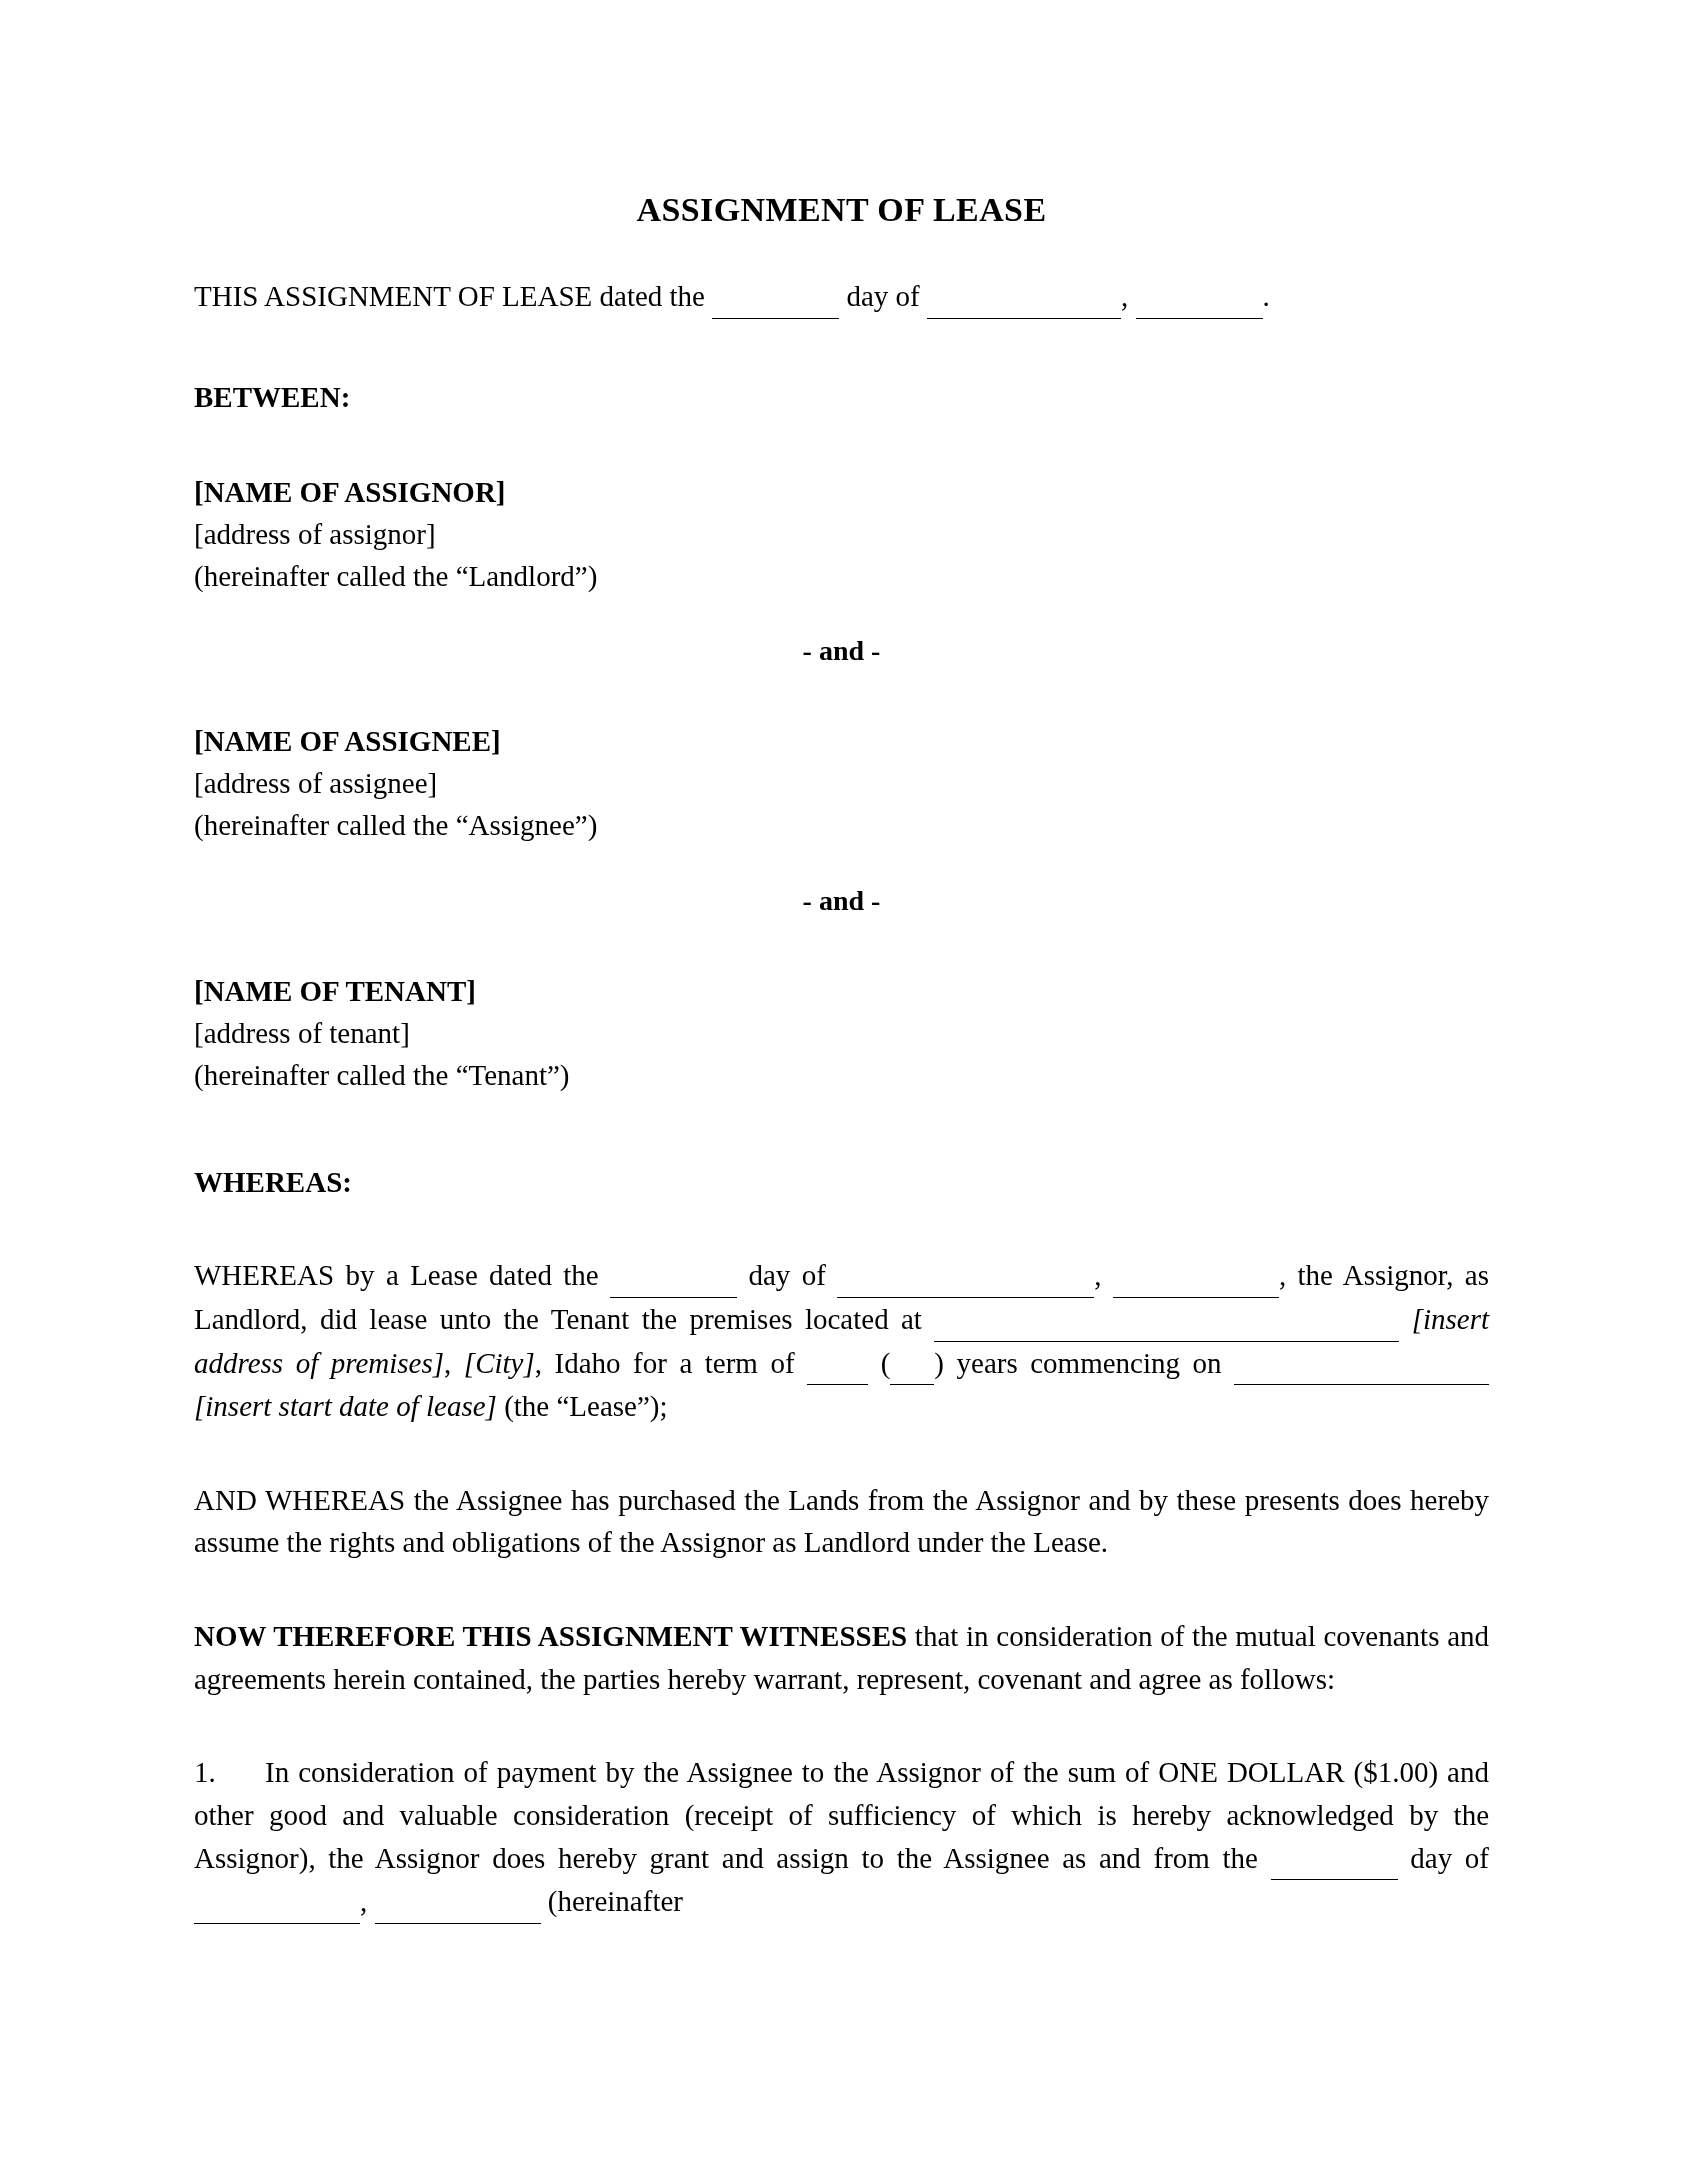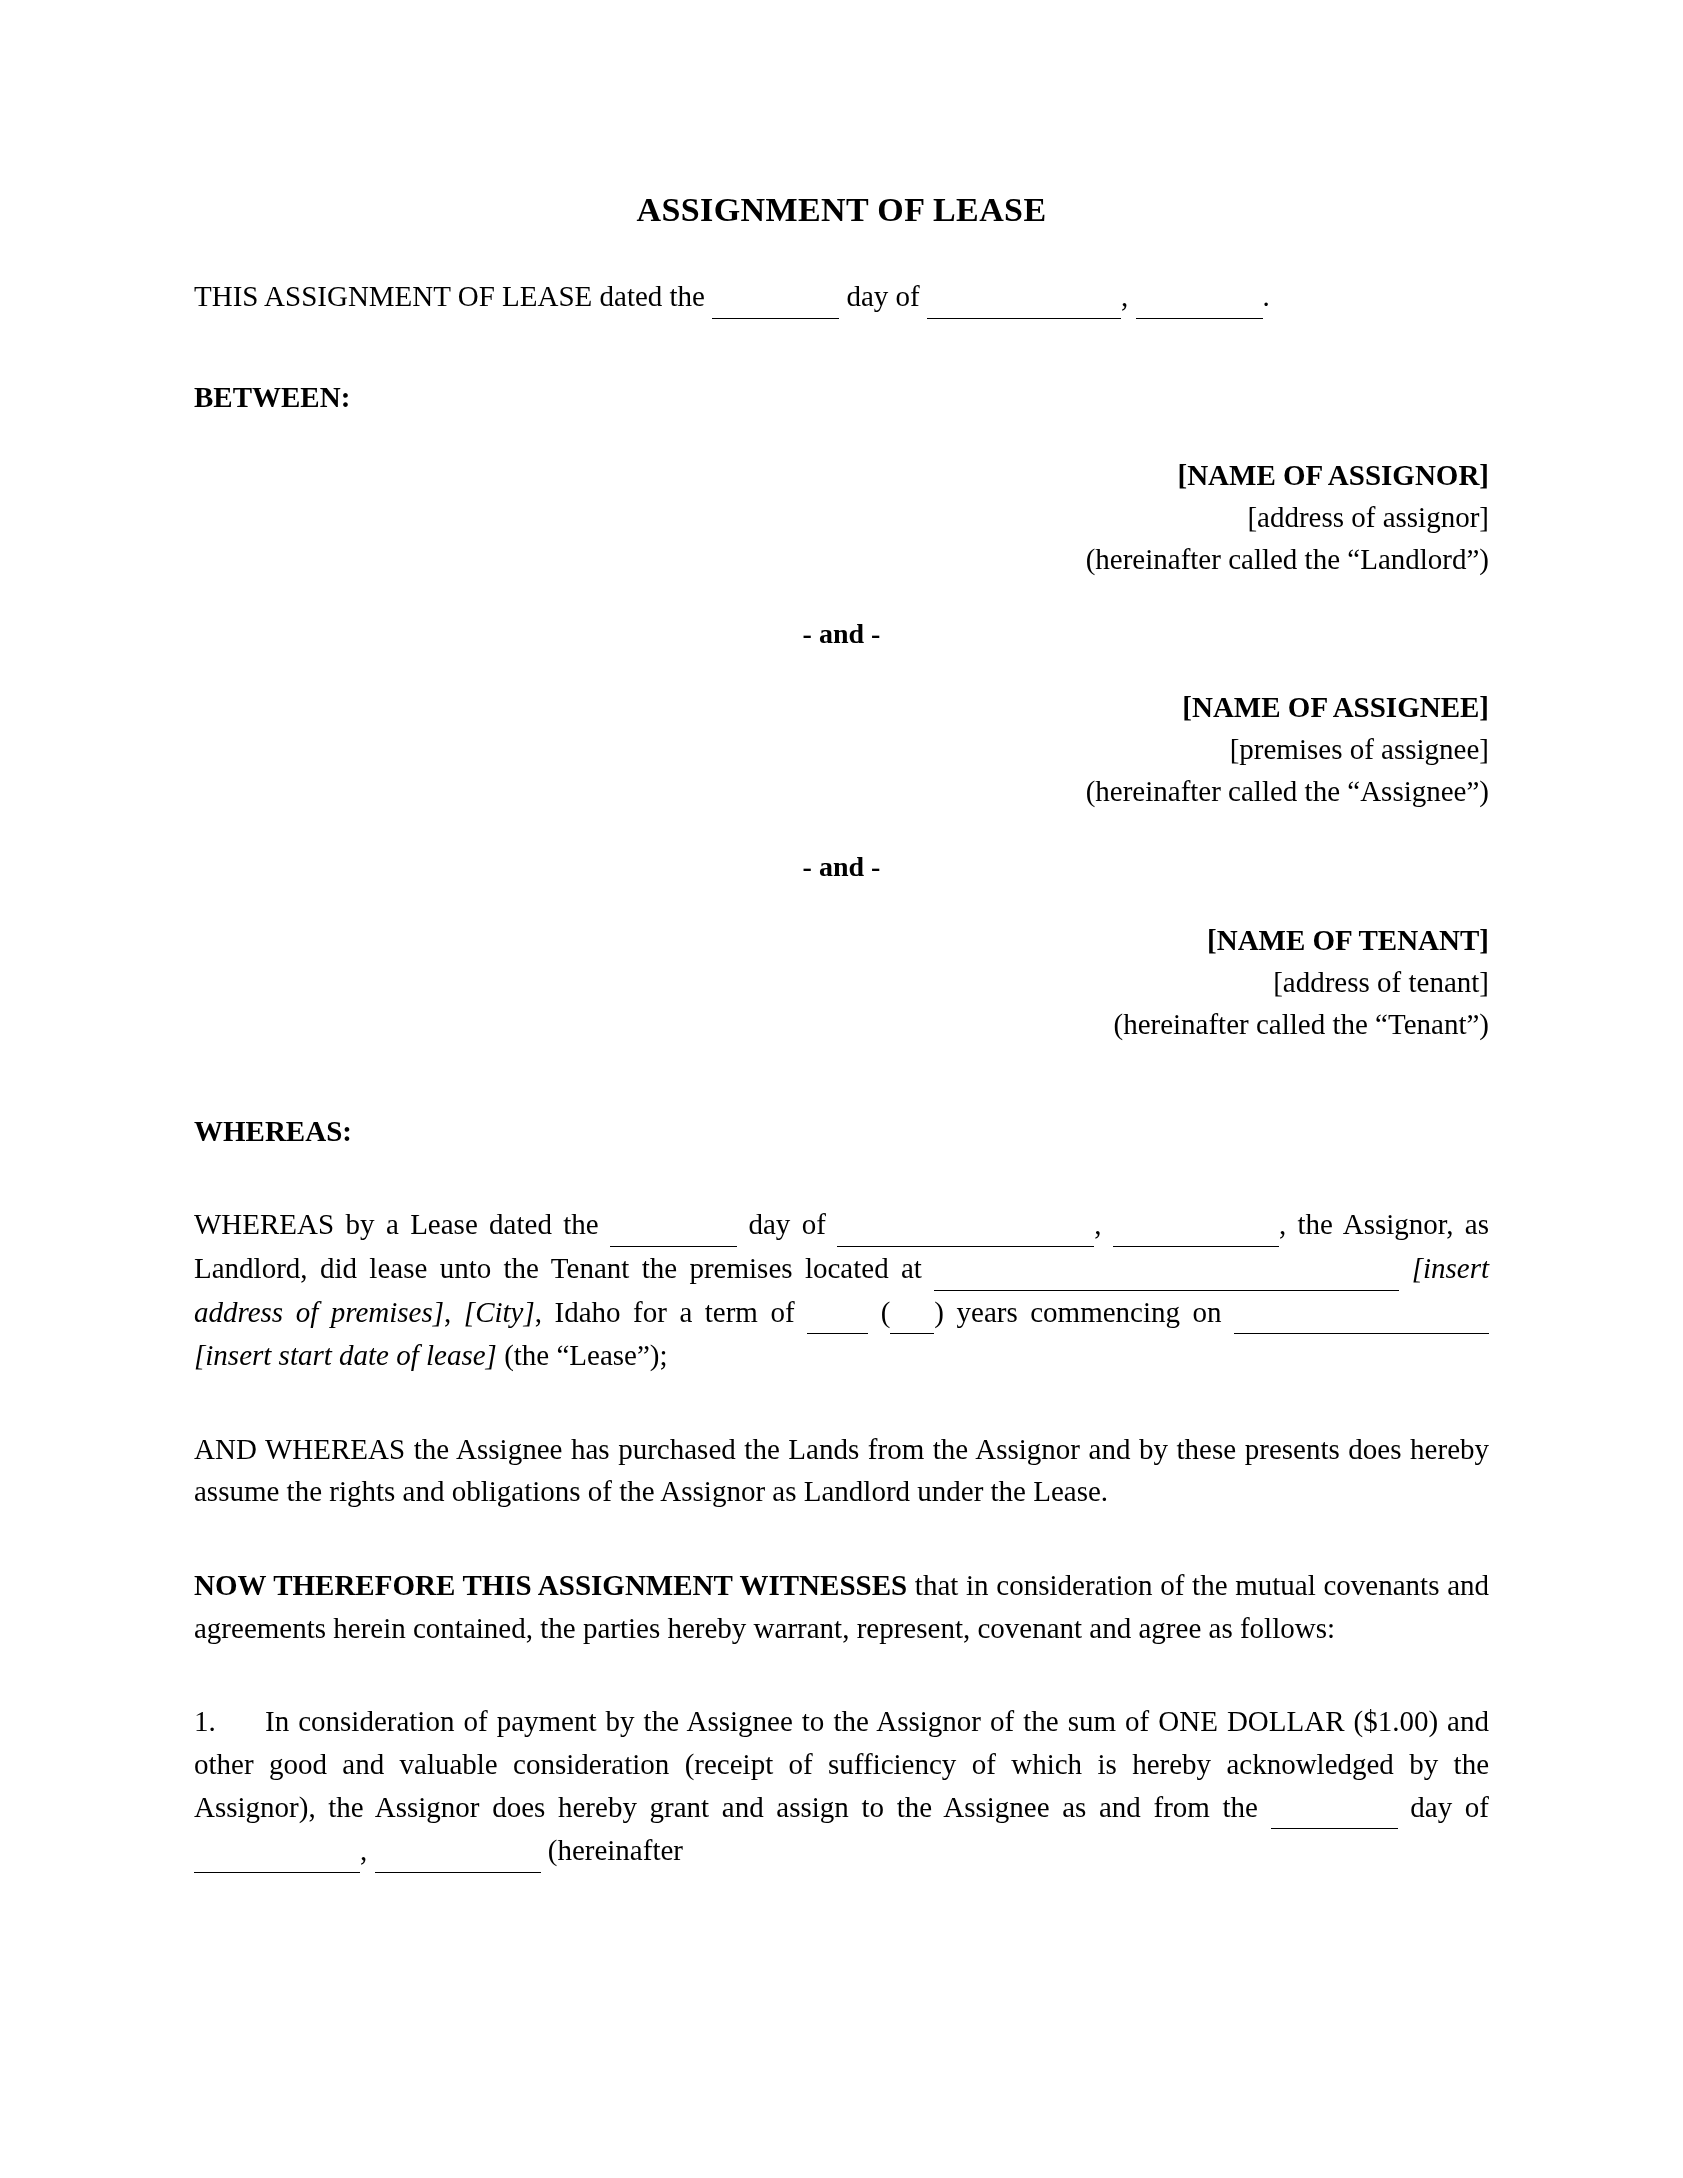--- a/index.html
+++ b/index.html
@@ -40,22 +40,22 @@
     text-justify: inter-word;
   }
   .bold {
     font-weight: bold;
     margin-top: 23px;
   }
   .italic {
     font-style: italic;
   }
   .party {
-    margin-top: 36px;
-    text-align: right;
+    margin-top: 53px;
+    text-align: left;
     line-height: 1.45;
   }
   .party .pname {
     font-weight: bold;
     font-size: 29px;
   }
   .party .pline {
     font-size: 29px;
   }
   .andline {
@@ -117,21 +117,21 @@
   <div class="party">
     <div class="pname">[NAME OF ASSIGNOR]</div>
     <div class="pline">[address of assignor]</div>
     <div class="pline">(hereinafter called the “Landlord”)</div>
   </div>
 
   <div class="andline">- and -</div>
 
   <div class="party">
     <div class="pname">[NAME OF ASSIGNEE]</div>
-    <div class="pline">[premises of assignee]</div>
+    <div class="pline">[address of assignee]</div>
     <div class="pline">(hereinafter called the “Assignee”)</div>
   </div>
 
   <div class="andline">- and -</div>
 
   <div class="party">
     <div class="pname">[NAME OF TENANT]</div>
     <div class="pline">[address of tenant]</div>
     <div class="pline">(hereinafter called the “Tenant”)</div>
   </div>

